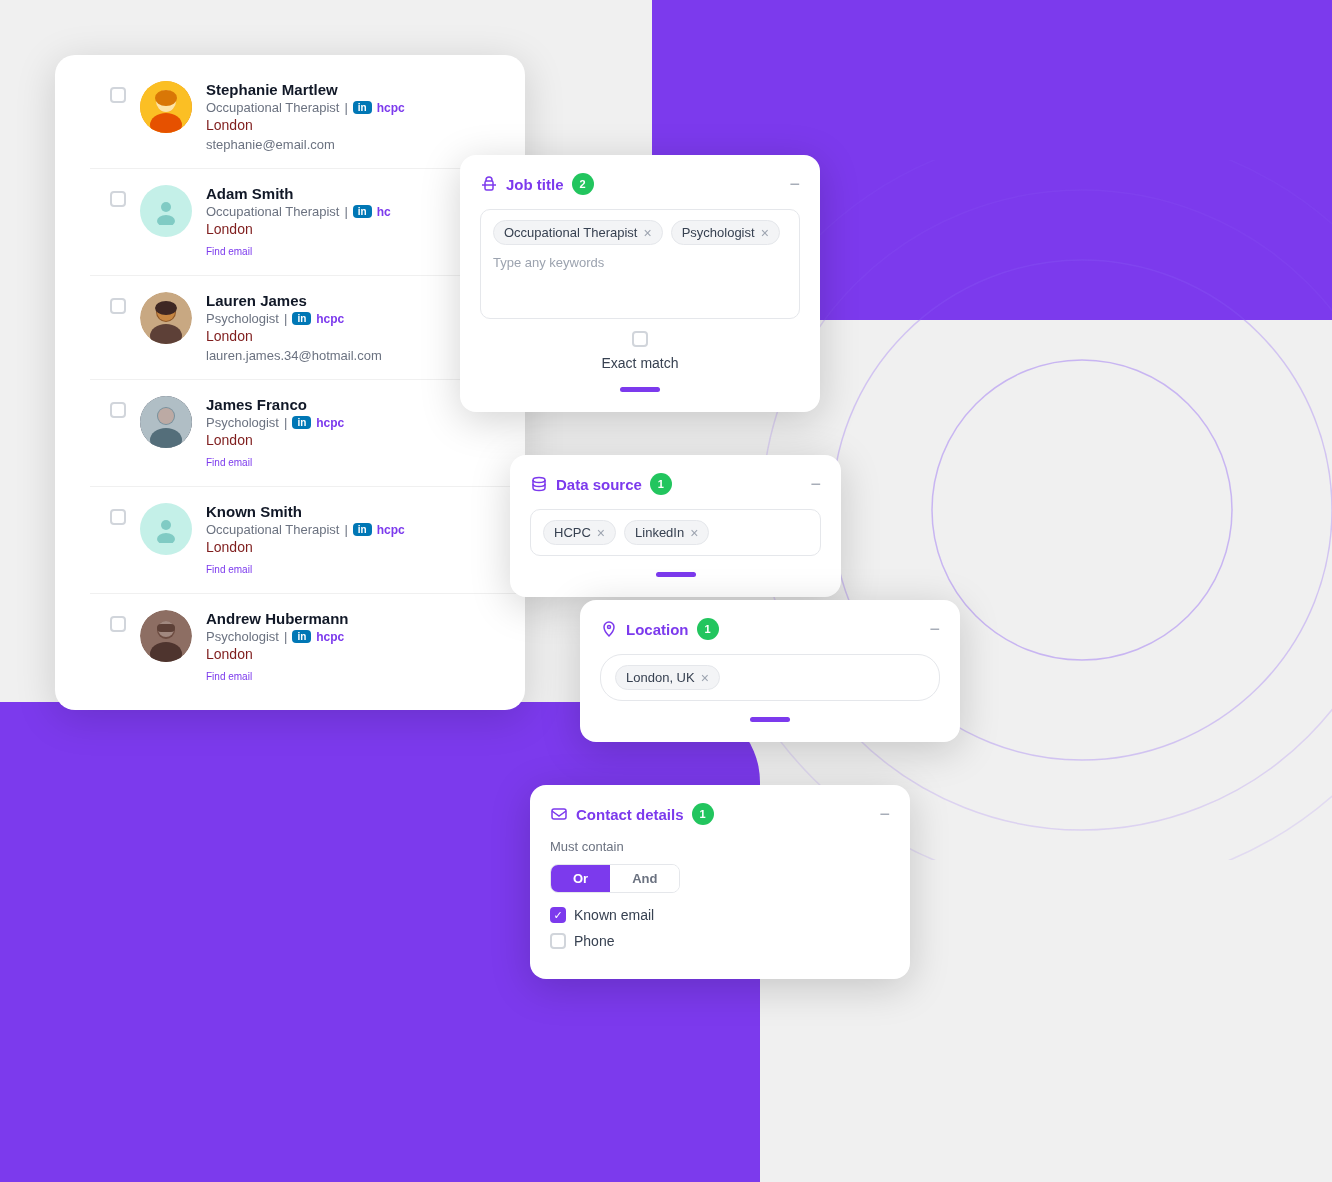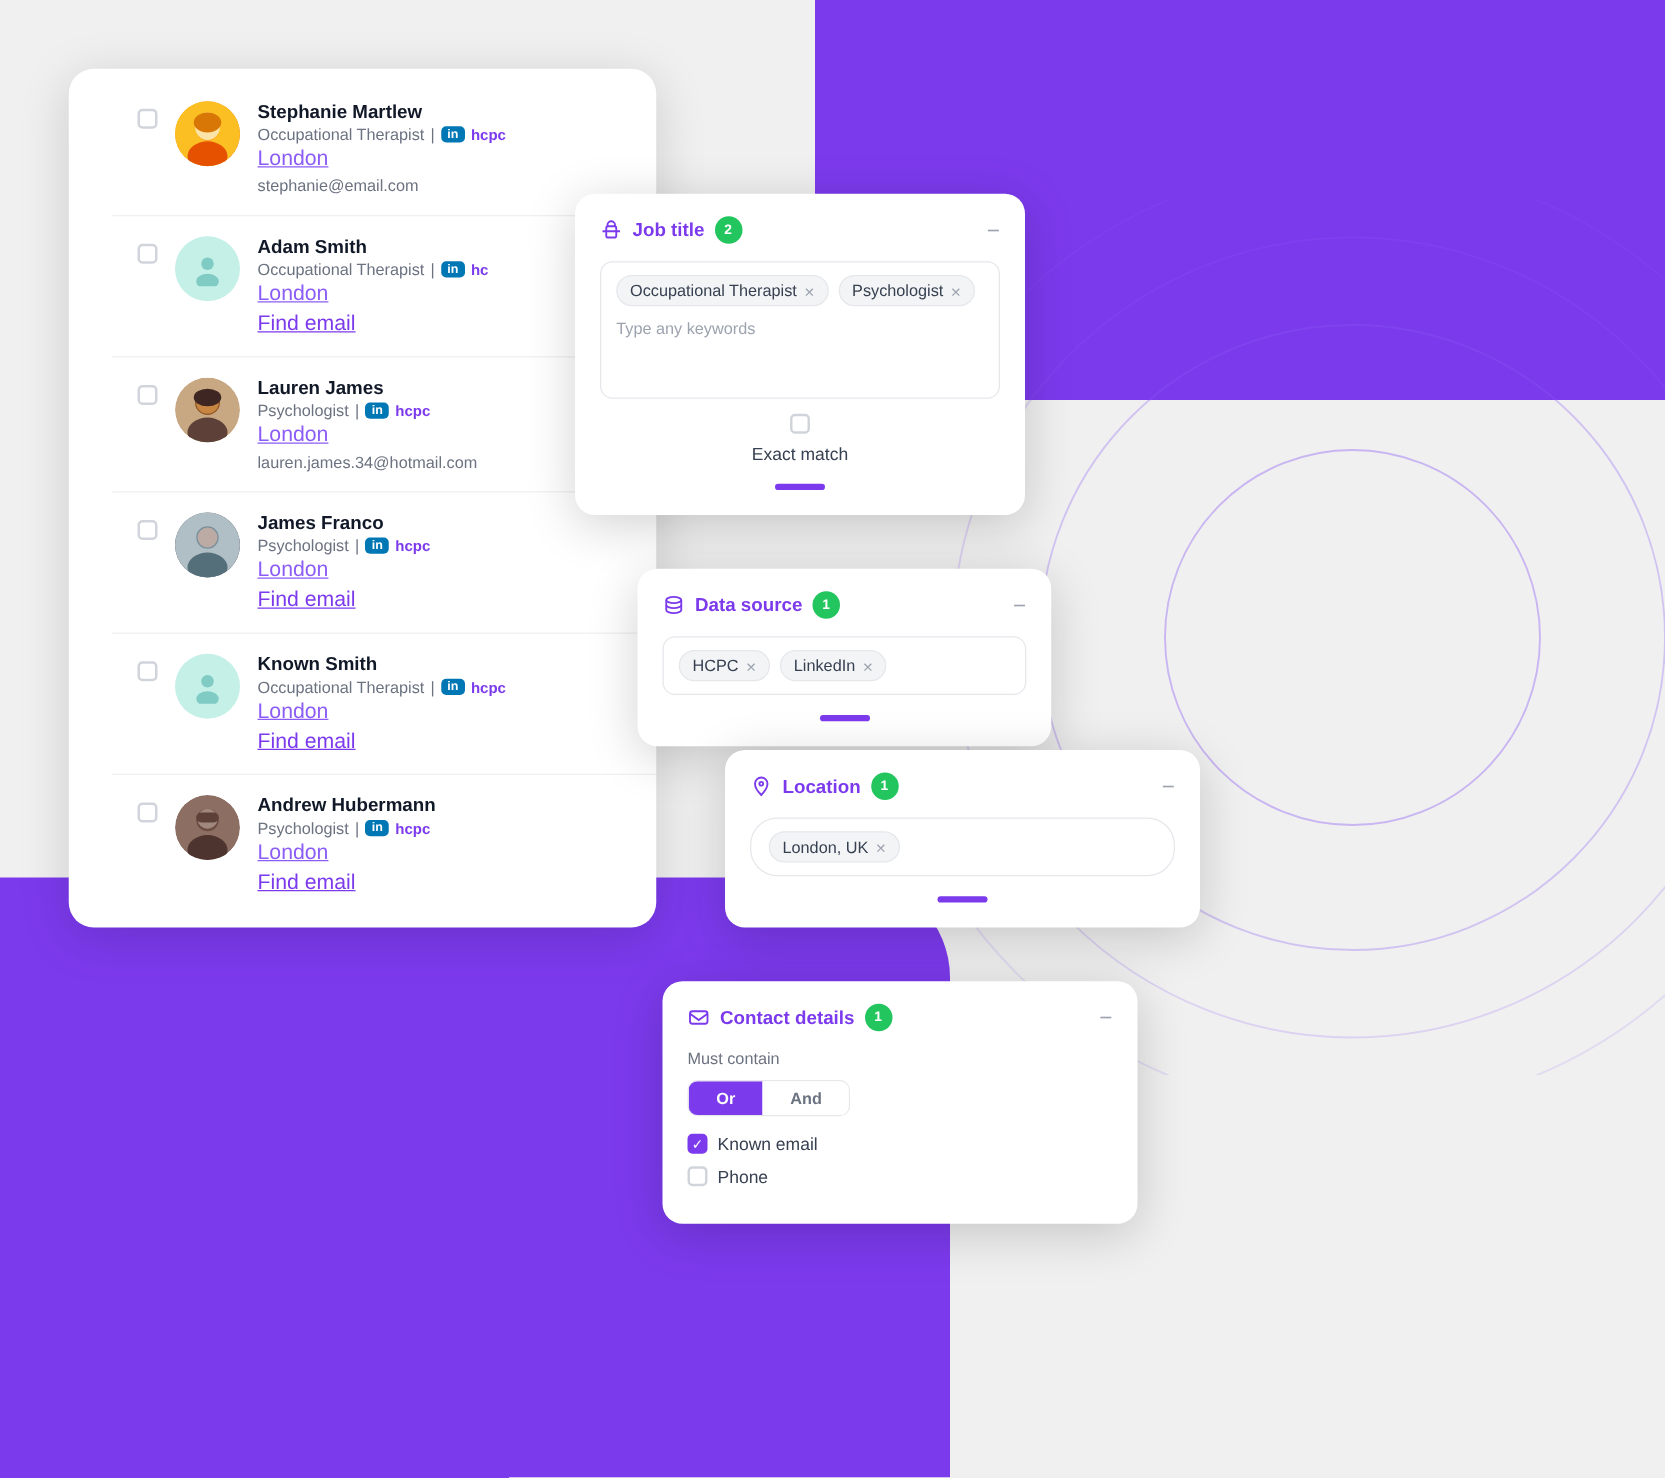--- a/index.html
+++ b/index.html
@@ -143,35 +143,33 @@
 
     .hcpc-badge {
       display: inline-flex;
       align-items: center;
       color: #7c3aed;
       font-size: 12px;
       font-weight: 600;
     }
 
     .person-location {
-      font-size: 17px;
-      color: #8b5cf6;
+      font-size: 14px;
+      color: #7f1d1d;
       margin-bottom: 4px;
-      text-decoration: underline;
     }
 
     .person-email {
       font-size: 13px;
       color: #6b7280;
     }
 
     .find-email-link {
-      font-size: 17px;
+      font-size: 10px;
       color: #7c3aed;
-      text-decoration: underline;
       cursor: pointer;
     }
 
     
     .filter-panel {
       position: absolute;
       background: #ffffff;
       border-radius: 16px;
       box-shadow: 0 8px 40px rgba(0,0,0,0.18);
       z-index: 20;

